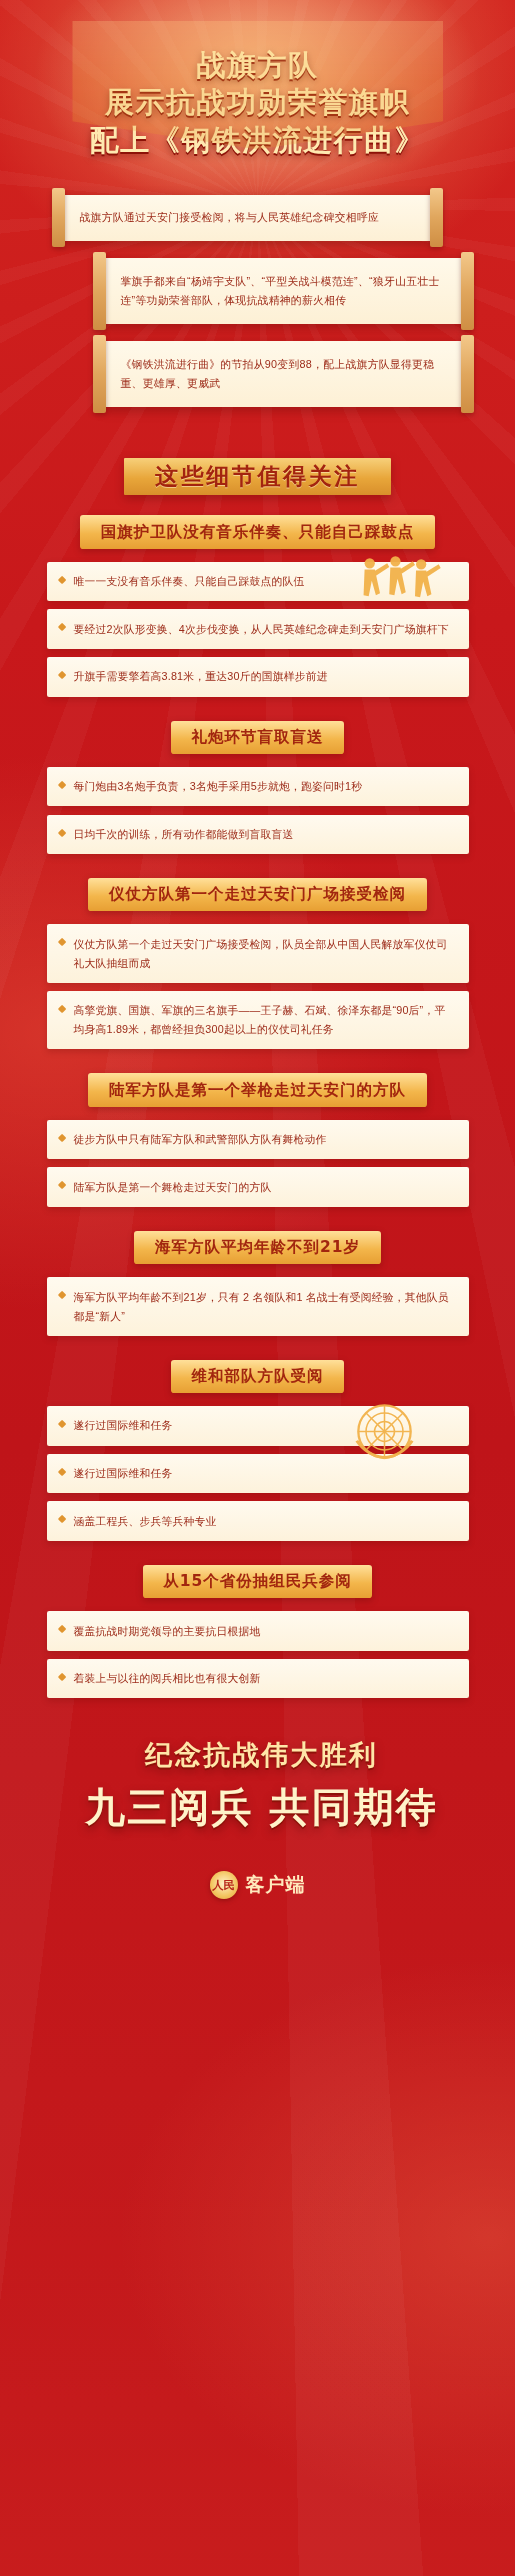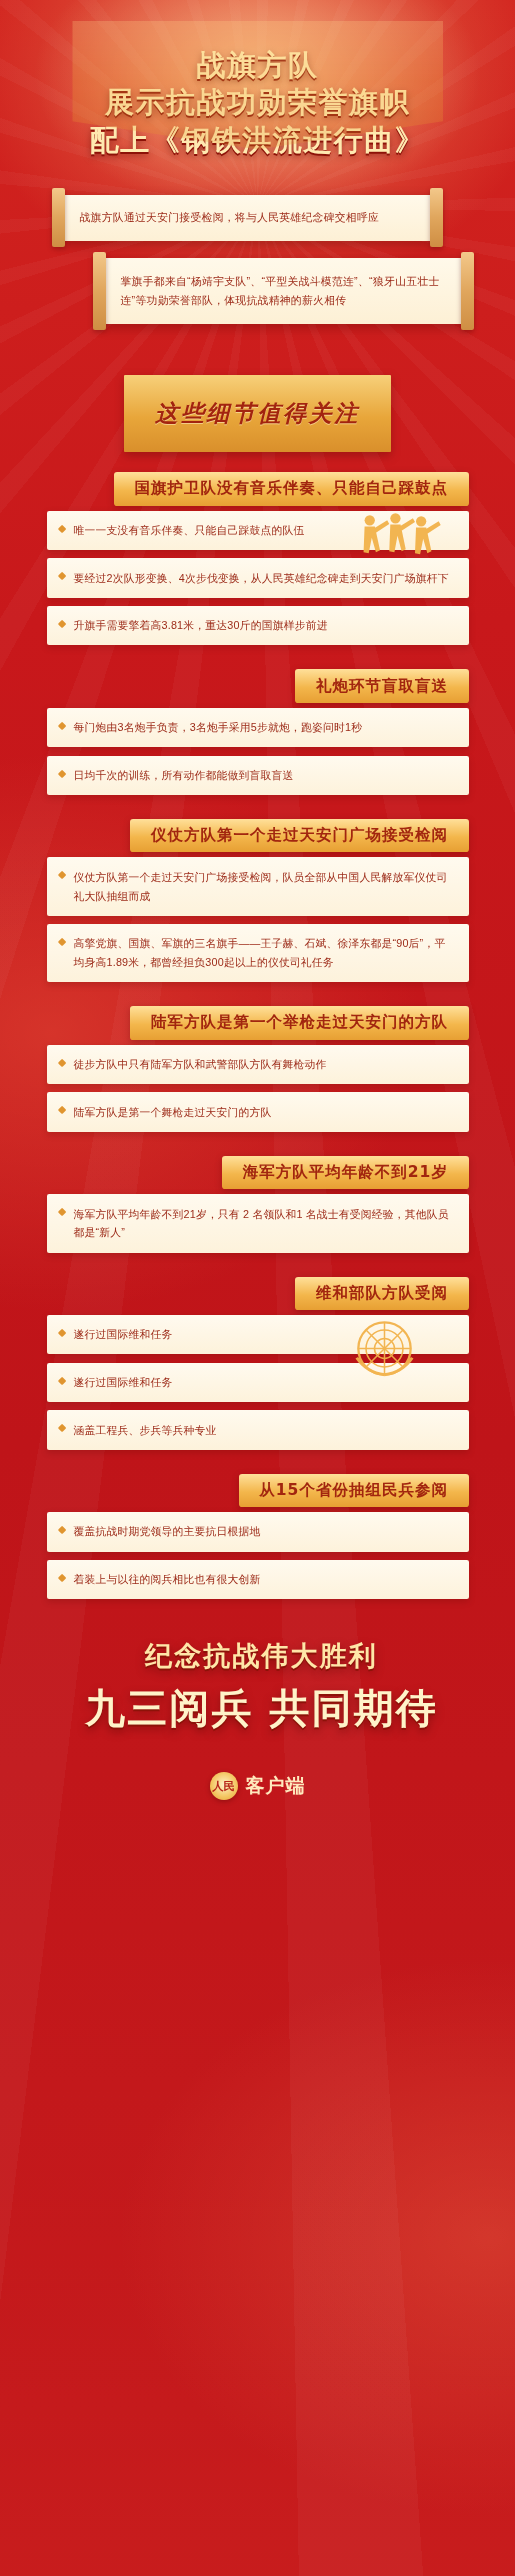--- a/index.html
+++ b/index.html
@@ -109,39 +109,38 @@
   .scroll.s4 { width: 361px; margin-left: 103px; }
 
   
   .section-title-wrap {
     text-align: center;
     margin: 28px 0 20.6px;
   }
   .section-title-band {
     display:inline-block;
     position: relative;
-    padding: 23px 31px;
+    padding: 3px 31px;
     background: linear-gradient(180deg, #f7d07a 0%, #e8a63a 55%, #d98f2b 100%);
     box-shadow: 0 3.1px 9.3px rgba(90,10,5,.35);
     border-radius: 1px;
-    font-style: italic;
   }
   .section-title-band .txt {
     font-size: 23px; font-weight: bold; letter-spacing: 2.6px;
     color: #a3240f;
     text-shadow: 0 1px 0 rgba(255,240,200,.55);
     font-family: "DejaVu Sans", "Liberation Sans", sans-serif;
   }
 
   
   .block { margin: 0 auto 24px; width: 422px; }
   .block-head {
     display: block;
-    margin: 0 auto 5px;
-    text-align: right;
+    margin: 0 auto 13px;
+    text-align: center;
   }
   .block-head .pill {
     display: inline-block;
     padding: 6.2px 20.6px;
     background: linear-gradient(180deg, #ffe09a 0%, #f3b64b 55%, #e79f33 100%);
     border-radius: 3.1px;
     color: #a2260f;
     font-size: 15.5px;
     font-weight: bold;
     letter-spacing: 1px;
@@ -242,20 +241,21 @@
           <span class="l1">战旗方队</span>
           <span class="l2">展示抗战功勋荣誉旗帜</span>
           <span class="l3">配上《钢铁洪流进行曲》</span>
         </h1>
       </div>
     </div>
 
     <div class="scrolls">
       <div class="scroll s3">战旗方队通过天安门接受检阅，将与人民英雄纪念碑交相呼应</div>
       <div class="scroll s2">掌旗手都来自“杨靖宇支队”、“平型关战斗模范连”、“狼牙山五壮士连”等功勋荣誉部队，体现抗战精神的薪火相传</div>
+      <div class="scroll s4">《钢铁洪流进行曲》的节拍从90变到88，配上战旗方队显得更稳重、更雄厚、更威武</div>
     </div>
 
     <div class="section-title-wrap">
       <span class="section-title-band">
         <span class="txt">这些细节值得关注</span>
       </span>
     </div>
 
     <div class="block" style="position:relative;">
       <div class="block-head">

